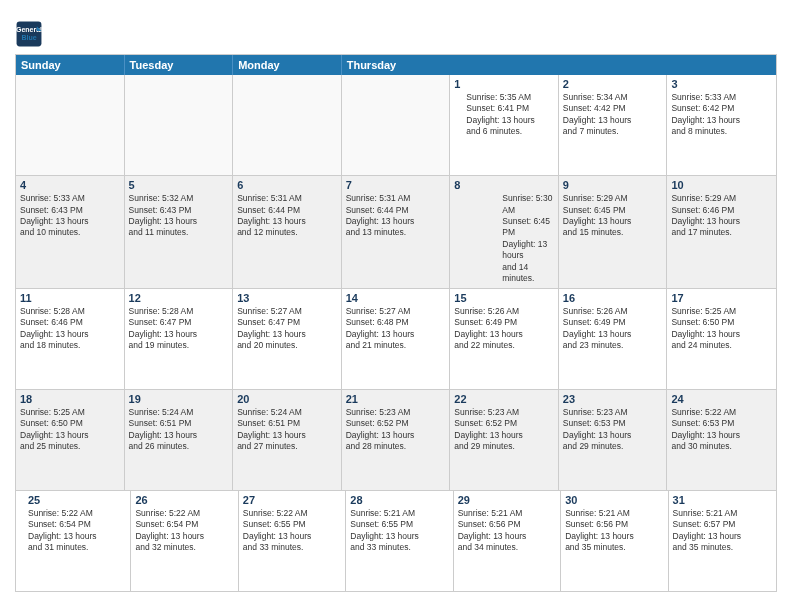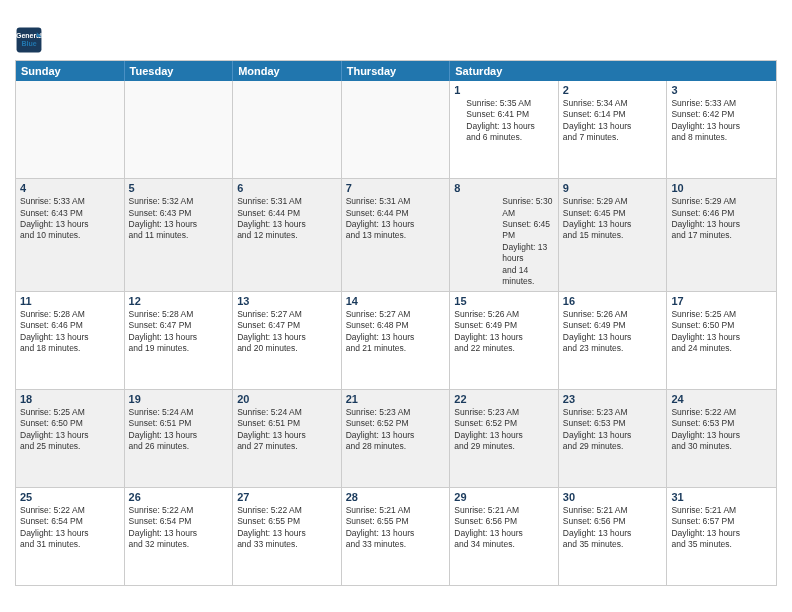--- a/index.html
+++ b/index.html
@@ -6,21 +6,21 @@
     body {
       font-family: Arial, sans-serif;
       background: #fff;
       width: 792px;
       height: 612px;
       overflow: hidden;
     }
     .page {
       width: 792px;
       height: 612px;
-      padding: 26px 15px;
+      padding: 20px 15px;
       display: flex;
       flex-direction: column;
     }
     .header {
       display: flex;
       justify-content: space-between;
       align-items: flex-start;
       margin-bottom: 6px;
     }
     .logo {
@@ -68,21 +68,21 @@
       flex: 1;
       display: flex;
       flex-direction: column;
     }
     .cal-row {
       display: grid;
       grid-template-columns: repeat(7, 1fr);
       flex: 1;
       border-bottom: 1px solid #ccc;
     }
-    .cal-row:last-child { border-bottom: none; }
+    .cal-row:last-child { border-bottom: none; margin-left: 8px; }
     .cal-cell {
       border-right: 1px solid #ccc;
       padding: 3px 4px;
       font-size: 9px;
       color: #333;
       background: #fff;
       vertical-align: top;
     }
     .cal-cell:last-child { border-right: none; }
     .cal-cell.empty { background: #f9f9f9; }
@@ -117,39 +117,38 @@
       <div class="subtitle"></div>
     </div>
   </div>
 
   <div class="calendar">
     <div class="cal-header-row">
     <div class="cal-header-cell">Sunday</div>
         <div class="cal-header-cell">Tuesday</div>
         <div class="cal-header-cell">Monday</div>
         <div class="cal-header-cell">Thursday</div>
-        <div class="cal-header-cell">Saturday</div>
       </div>
     <div class="cal-body">
     <div class="cal-row">
           <div class="cal-cell empty"></div>
           <div class="cal-cell empty"></div>
           <div class="cal-cell empty"></div>
           <div class="cal-cell empty"></div>
           <div class="cal-cell">
             <div class="day-num">1</div>
             <div class="cell-text" style="white-space: pre-line; margin-left: 12px;">Sunrise: 5:35 AM
 Sunset: 6:41 PM
 Daylight: 13 hours
 and 6 minutes.</div>
           </div>
           <div class="cal-cell">
             <div class="day-num">2</div>
             <div class="cell-text" style="white-space: pre-line;">Sunrise: 5:34 AM
-Sunset: 6:14 PM
+Sunset: 4:42 PM
 Daylight: 13 hours
 and 7 minutes.</div>
           </div>
           <div class="cal-cell">
             <div class="day-num">3</div>
             <div class="cell-text" style="white-space: pre-line;">Sunrise: 5:33 AM
 Sunset: 6:42 PM
 Daylight: 13 hours
 and 8 minutes.</div>
           </div>

